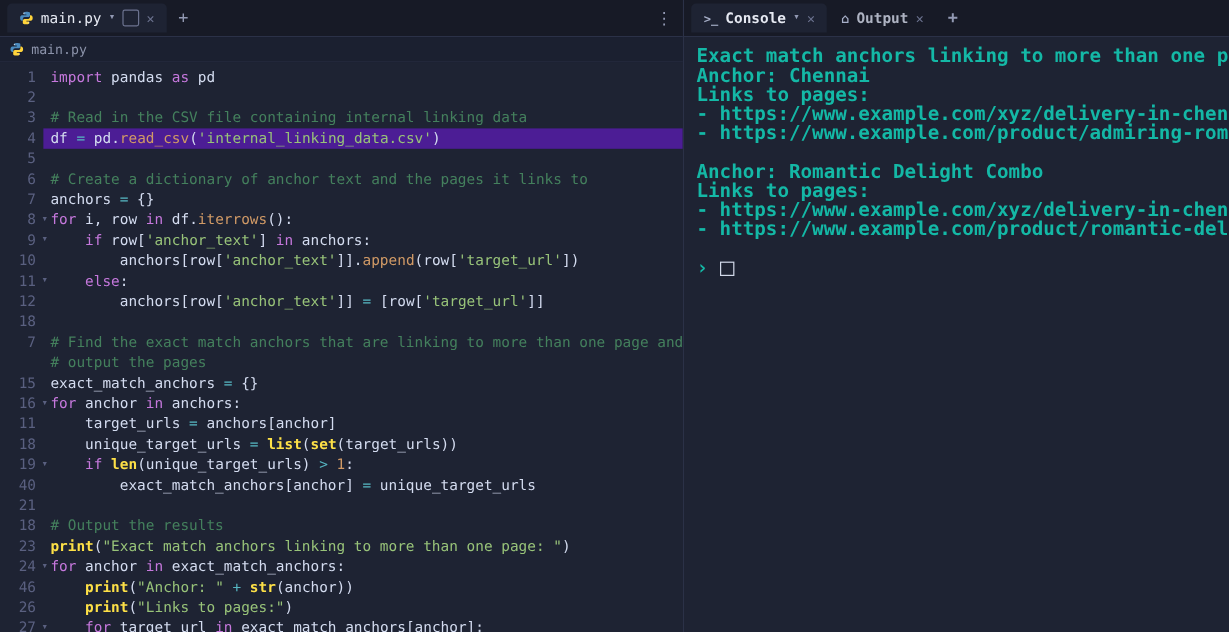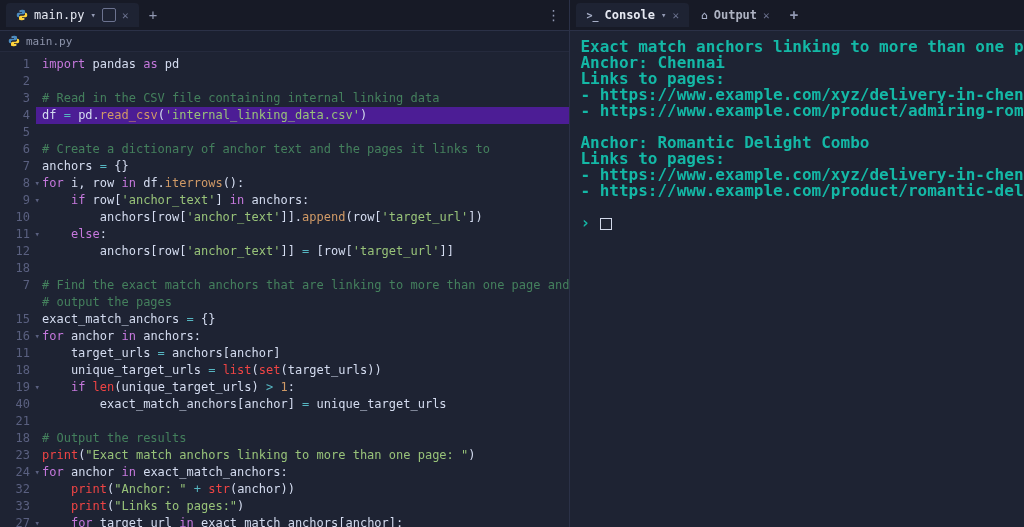--- a/index.html
+++ b/index.html
@@ -140,21 +140,21 @@
   .line.hl {
     background:#4c1d95;
     margin-left:-6px;
     padding-left:6px;
   }
   
   .kw   { color:#c678dd; }   
   .num  { color:#d19a66; }
   .str  { color:#98c379; }
   .cmt  { color:#44805d; }
-  .fn   { color:#ef4444; }
+  .fn   { color:#fde047;font-weight:bold; }
   .attr { color:#d19a66; }   
   .eqp  { color:#56b6c2; }   
   .white{ color:#d4dcf0; }
 
   
   .console {
     flex:1;
     padding: 8px 10px;
     line-height:16px;
     font-size:16px;
@@ -236,22 +236,22 @@
           <div class="ln">15</div>
           <div class="ln">16<span class="fold">▾</span></div>
           <div class="ln">11</div>
           <div class="ln">18</div>
           <div class="ln">19<span class="fold">▾</span></div>
           <div class="ln">40</div>
           <div class="ln">21</div>
           <div class="ln">18</div>
           <div class="ln">23</div>
           <div class="ln">24<span class="fold">▾</span></div>
-          <div class="ln">32</div>
-          <div class="ln">33</div>
+          <div class="ln">46</div>
+          <div class="ln">26</div>
           <div class="ln">27<span class="fold">▾</span></div>
         </div>
       <div class="code" id="code"><div class="line"><span class="kw">import</span><span class="white"> pandas </span><span class="kw">as</span><span class="white"> pd</span></div><div class="line"><span></span></div><div class="line"><span class="cmt"># Read in the CSV file containing internal linking data</span></div><div class="line hl"><span class="white">df </span><span class="eqp">=</span><span class="white"> pd</span><span class="white">.</span><span class="attr">read_csv</span><span class="white">(</span><span class="str">'internal_linking_data.csv'</span><span class="white">)</span></div><div class="line"><span></span></div><div class="line"><span class="cmt"># Create a dictionary of anchor text and the pages it links to</span></div><div class="line"><span class="white">anchors </span><span class="eqp">=</span><span class="white"> {}</span></div><div class="line"><span class="kw">for</span><span class="white"> i, row </span><span class="kw">in</span><span class="white"> df.</span><span class="attr">iterrows</span><span class="white">():</span></div><div class="line"><span class="white">    </span><span class="kw">if</span><span class="white"> row[</span><span class="str">'anchor_text'</span><span class="white">] </span><span class="kw">in</span><span class="white"> anchors:</span></div><div class="line"><span class="white">        anchors[row[</span><span class="str">'anchor_text'</span><span class="white">]].</span><span class="attr">append</span><span class="white">(row[</span><span class="str">'target_url'</span><span class="white">])</span></div><div class="line"><span class="white">    </span><span class="kw">else</span><span class="white">:</span></div><div class="line"><span class="white">        anchors[row[</span><span class="str">'anchor_text'</span><span class="white">]] </span><span class="eqp">=</span><span class="white"> [row[</span><span class="str">'target_url'</span><span class="white">]]</span></div><div class="line"><span></span></div><div class="line"><span class="cmt"># Find the exact match anchors that are linking to more than one page and</span></div><div class="line"><span class="cmt"># output the pages</span></div><div class="line"><span class="white">exact_match_anchors </span><span class="eqp">=</span><span class="white"> {}</span></div><div class="line"><span class="kw">for</span><span class="white"> anchor </span><span class="kw">in</span><span class="white"> anchors:</span></div><div class="line"><span class="white">    target_urls </span><span class="eqp">=</span><span class="white"> anchors[anchor]</span></div><div class="line"><span class="white">    unique_target_urls </span><span class="eqp">=</span><span class="white"> </span><span class="fn">list</span><span class="white">(</span><span class="fn">set</span><span class="white">(target_urls))</span></div><div class="line"><span class="white">    </span><span class="kw">if</span><span class="white"> </span><span class="fn">len</span><span class="white">(unique_target_urls) </span><span class="eqp">&gt;</span><span class="white"> </span><span class="num">1</span><span class="white">:</span></div><div class="line"><span class="white">        exact_match_anchors[anchor] </span><span class="eqp">=</span><span class="white"> unique_target_urls</span></div><div class="line"><span></span></div><div class="line"><span class="cmt"># Output the results</span></div><div class="line"><span class="fn">print</span><span class="white">(</span><span class="str">"Exact match anchors linking to more than one page: "</span><span class="white">)</span></div><div class="line"><span class="kw">for</span><span class="white"> anchor </span><span class="kw">in</span><span class="white"> exact_match_anchors:</span></div><div class="line"><span class="white">    </span><span class="fn">print</span><span class="white">(</span><span class="str">"Anchor: "</span><span class="white"> </span><span class="eqp">+</span><span class="white"> </span><span class="fn">str</span><span class="white">(anchor))</span></div><div class="line"><span class="white">    </span><span class="fn">print</span><span class="white">(</span><span class="str">"Links to pages:"</span><span class="white">)</span></div><div class="line"><span class="white">    </span><span class="kw">for</span><span class="white"> target_url </span><span class="kw">in</span><span class="white"> exact_match_anchors[anchor]:</span></div></div>
     </div>
   </div>
 
   <div class="pane right">
     <div class="tabbar">
       <div class="tab active">
         <span class="term-icon"></span>

